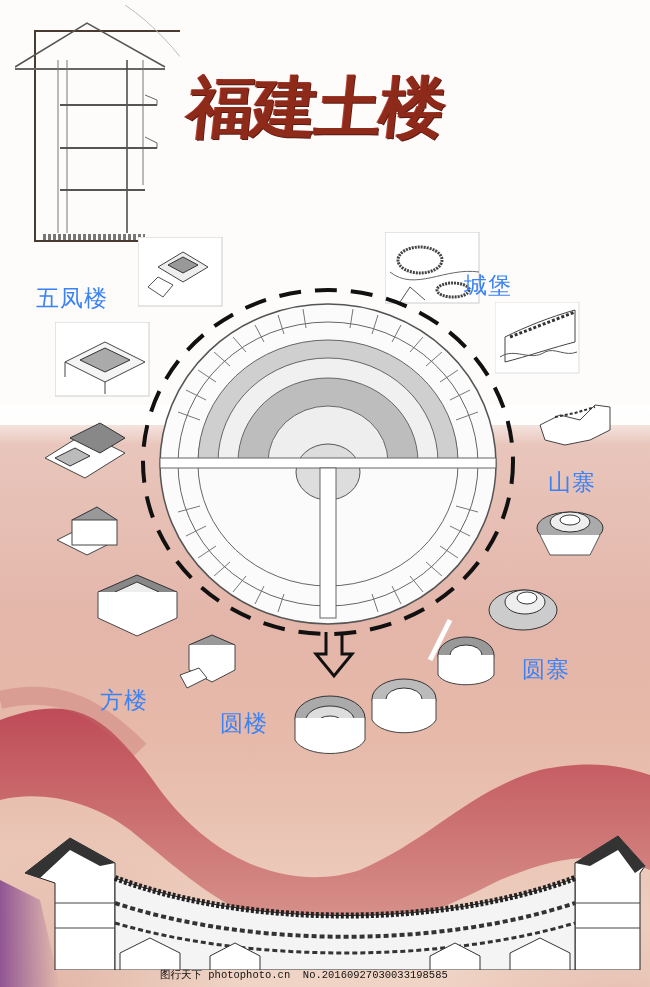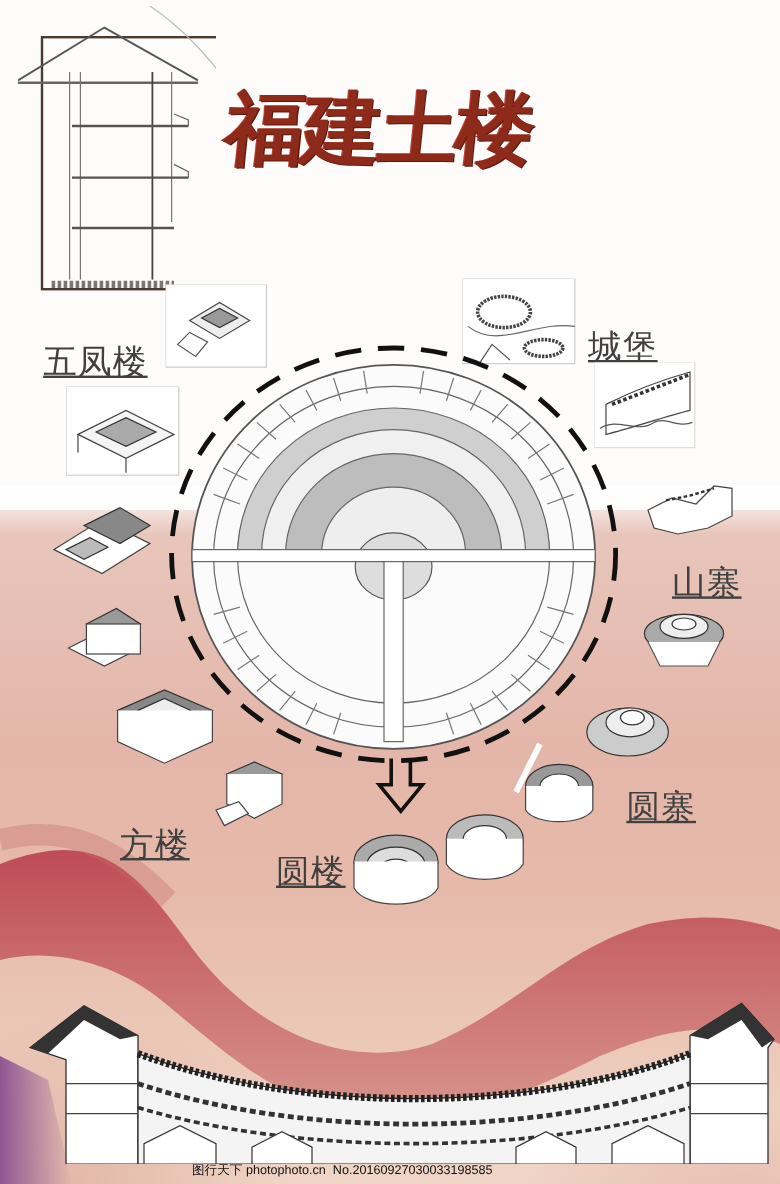--- a/index.html
+++ b/index.html
@@ -11,22 +11,22 @@
     background:
       radial-gradient(ellipse 300px 180px at 620px 620px, rgba(200,120,110,0.35), transparent 70%),
       radial-gradient(ellipse 260px 200px at 60px 560px, rgba(210,150,135,0.45), transparent 70%),
       linear-gradient(180deg, #e9c7bd 0%, #e4b6aa 35%, #e6b9a9 55%, #f0d5c6 100%);
   }
   .bg-wash-top { left:0; top:405px; width:650px; height:40px; background:linear-gradient(180deg, rgba(255,255,255,1), rgba(233,199,189,0.0)); }
   
   .title { left:176px; top:50px; width:280px; height:115px; display:flex; align-items:center; justify-content:center; }
   .title span { font-family:"DejaVu Serif", serif; font-size:66px; font-weight:bold; color:#8e2a1a; letter-spacing:-2px; text-shadow:1px 1px 0 #5a1a10, -1px 0 0 #b8463a; transform:skewX(-6deg); }
   
-  .label { font-family:"DejaVu Sans", sans-serif; font-size:28px; color:#404040; white-space:nowrap; letter-spacing:1px;text-decoration:underline; }
-  .footer { left:160px; top:968px; font-family:Liberation Sans, sans-serif; font-size:10.5px; color:#111; white-space:nowrap; }
+  .label { font-family:"DejaVu Sans", sans-serif; font-size:23px; color:#3b82f6; white-space:nowrap; letter-spacing:1px; }
+  .footer { left:160px; top:968px; font-family:Liberation Mono, monospace; font-size:10.5px; color:#111; white-space:nowrap; }
 </style>
 </head>
 <body>
 
 <div class="abs bg-paper"></div>
 <div class="abs bg-wash"></div>
 <div class="abs bg-wash-top"></div>
 
 <svg class="abs" style="left:0;top:680px" width="650" height="307">
   <defs>
@@ -102,32 +102,32 @@
 </svg>
 <div class="abs label" style="left:100px;top:685px">方楼</div>
 
 <svg class="abs" style="left:385px;top:232px" width="95" height="72">
   <rect x="0" y="0" width="94" height="71" fill="#fff" stroke="#ccc"></rect>
   <ellipse cx="35" cy="28" rx="22" ry="13" fill="none" stroke="#444" stroke-width="3" stroke-dasharray="2,1"></ellipse>
   <ellipse cx="68" cy="58" rx="16" ry="7" fill="none" stroke="#444" stroke-width="3" stroke-dasharray="2,1"></ellipse>
   <path d="M5,40 C30,60 60,35 94,40" fill="none" stroke="#666"></path>
   <path d="M15,70 L25,55 L40,68" fill="none" stroke="#555"></path>
 </svg>
-<div class="abs label" style="left:490px;top:270px">城堡</div>
+<div class="abs label" style="left:464px;top:270px">城堡</div>
 <svg class="abs" style="left:495px;top:302px" width="85" height="72">
   <rect x="0" y="0" width="84" height="71" fill="#fff" stroke="#ddd"></rect>
   <path d="M10,35 C30,25 55,15 80,8 L80,40 C60,45 30,55 10,60 Z" fill="#fff" stroke="#444"></path>
   <path d="M15,35 L80,10" stroke="#333" stroke-width="3" stroke-dasharray="3,2"></path>
   <path d="M5,55 C20,45 35,60 50,50 C60,45 70,55 82,50" fill="none" stroke="#555"></path>
 </svg>
 <svg class="abs" style="left:535px;top:395px" width="80" height="55">
   <path d="M5,30 L25,20 L45,25 L60,10 L75,12 L75,35 L55,45 L30,50 L10,45 Z" fill="#fff" stroke="#444"></path>
   <path d="M20,22 L40,18 L60,12" stroke="#333" stroke-width="2" stroke-dasharray="3,2" fill="none"></path>
 </svg>
-<div class="abs label" style="left:560px;top:467px">山寨</div>
+<div class="abs label" style="left:548px;top:467px">山寨</div>
 
 <svg class="abs" style="left:535px;top:500px" width="70" height="65">
   <ellipse cx="35" cy="28" rx="33" ry="16" fill="#aaa" stroke="#333"></ellipse>
   <ellipse cx="35" cy="22" rx="20" ry="10" fill="#eee" stroke="#333"></ellipse>
   <ellipse cx="35" cy="20" rx="10" ry="5" fill="#fff" stroke="#333"></ellipse>
   <path d="M5,35 L15,55 L55,55 L65,35" fill="#fff" stroke="#555"></path>
 </svg>
 <svg class="abs" style="left:487px;top:578px" width="72" height="56">
   <ellipse cx="36" cy="32" rx="34" ry="20" fill="#ccc" stroke="#333"></ellipse>
   <ellipse cx="38" cy="24" rx="20" ry="12" fill="#eee" stroke="#333"></ellipse>
@@ -147,21 +147,21 @@
   <ellipse cx="34" cy="24" rx="32" ry="20" fill="#bbb" stroke="#333"></ellipse>
   <ellipse cx="34" cy="24" rx="18" ry="11" fill="#fff" stroke="#333"></ellipse>
   <path d="M2,24 L2,45 C12,62 56,62 66,45 L66,24" fill="#fff" stroke="#444"></path>
 </svg>
 <svg class="abs" style="left:293px;top:692px" width="75" height="70">
   <ellipse cx="37" cy="26" rx="35" ry="22" fill="#aaa" stroke="#333"></ellipse>
   <ellipse cx="37" cy="28" rx="24" ry="14" fill="#ddd" stroke="#333"></ellipse>
   <ellipse cx="37" cy="30" rx="12" ry="6" fill="#fff" stroke="#333"></ellipse>
   <path d="M2,26 L2,48 C12,66 62,66 72,48 L72,26" fill="#fff" stroke="#444"></path>
 </svg>
-<div class="abs label" style="left:230px;top:708px">圆楼</div>
+<div class="abs label" style="left:220px;top:708px">圆楼</div>
 
 <svg class="abs" style="left:312px;top:630px" width="45" height="50">
   <path d="M14,2 L14,24 L4,24 L22,46 L40,24 L30,24 L30,2" fill="none" stroke="#111" stroke-width="3"></path>
 </svg>
 
 <svg class="abs" style="left:138px;top:282px" width="385" height="360">
   <ellipse cx="190" cy="180" rx="185" ry="172" fill="none" stroke="#111" stroke-width="4" stroke-dasharray="22,14"></ellipse>
   <ellipse cx="190" cy="182" rx="168" ry="160" fill="#fbfbfb" stroke="#555" stroke-width="1.5"></ellipse>
   <ellipse cx="190" cy="182" rx="150" ry="142" fill="none" stroke="#666"></ellipse>
   <ellipse cx="190" cy="182" rx="130" ry="122" fill="none" stroke="#666"></ellipse>

